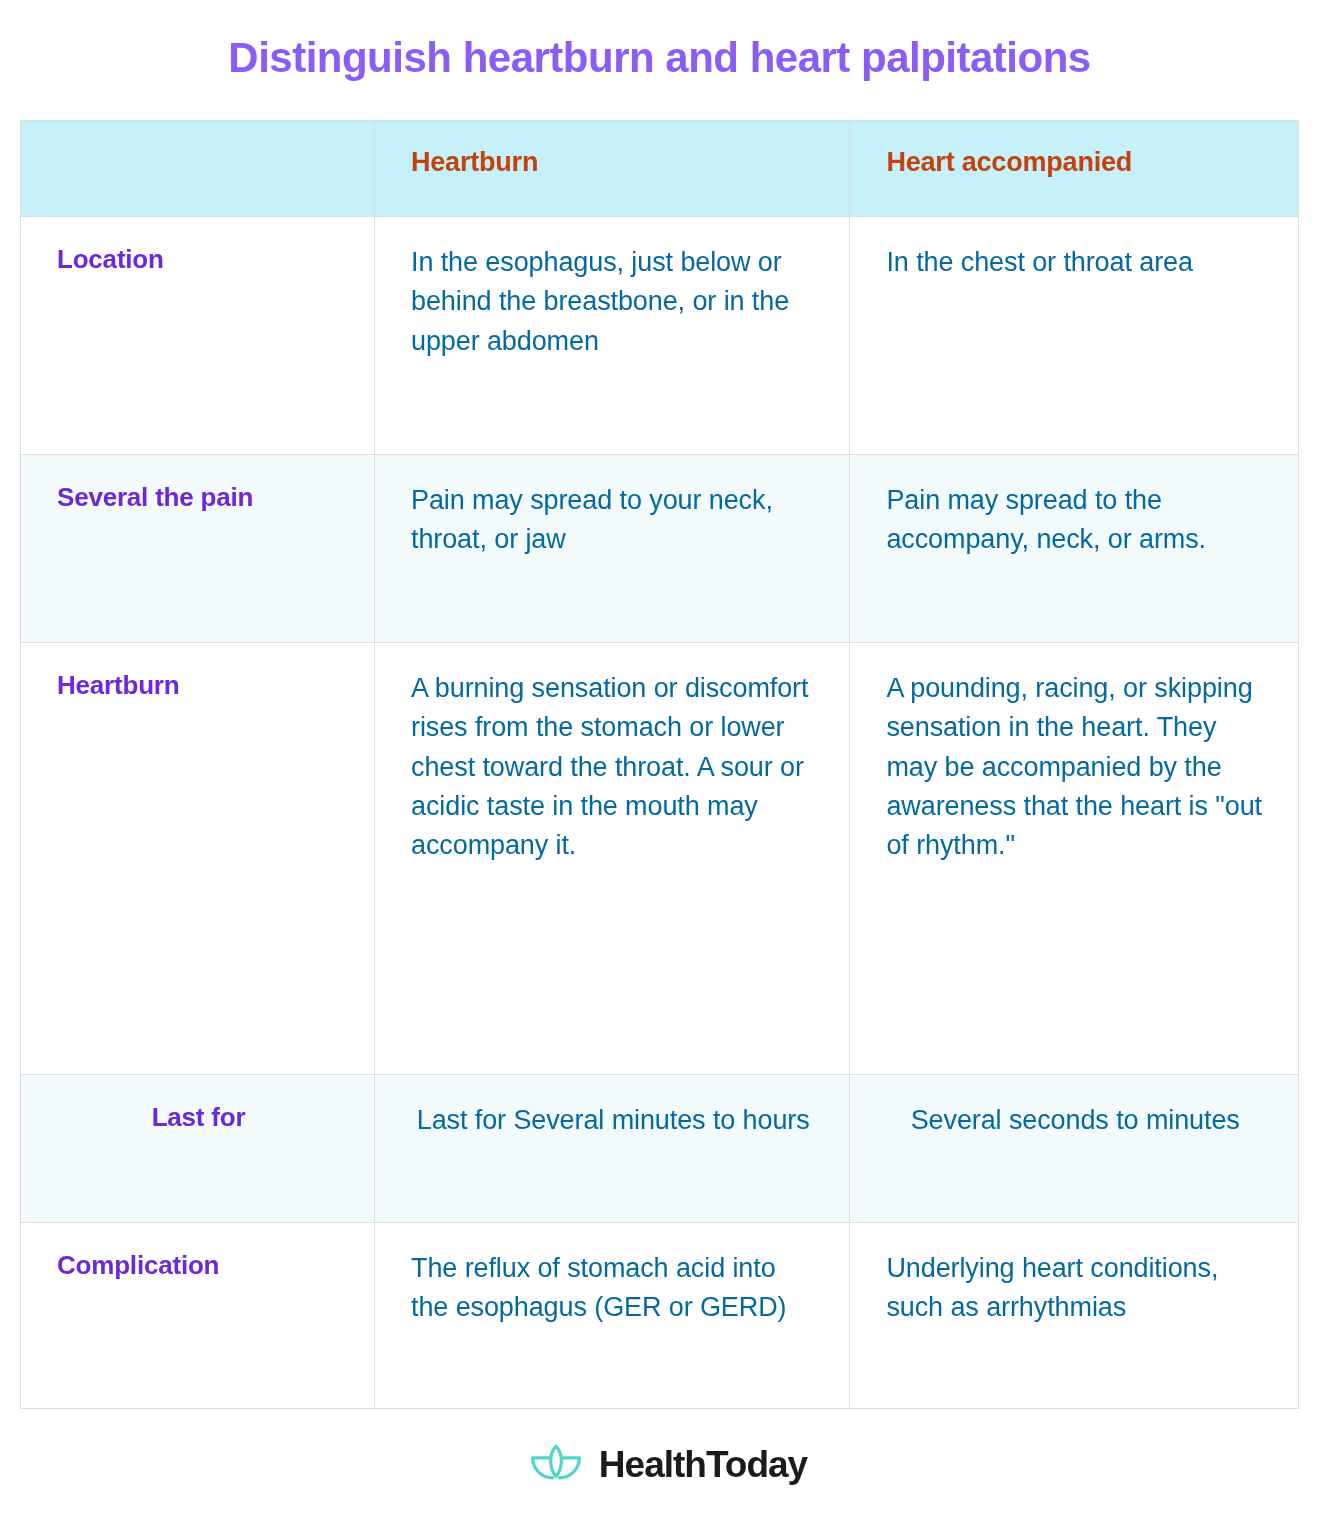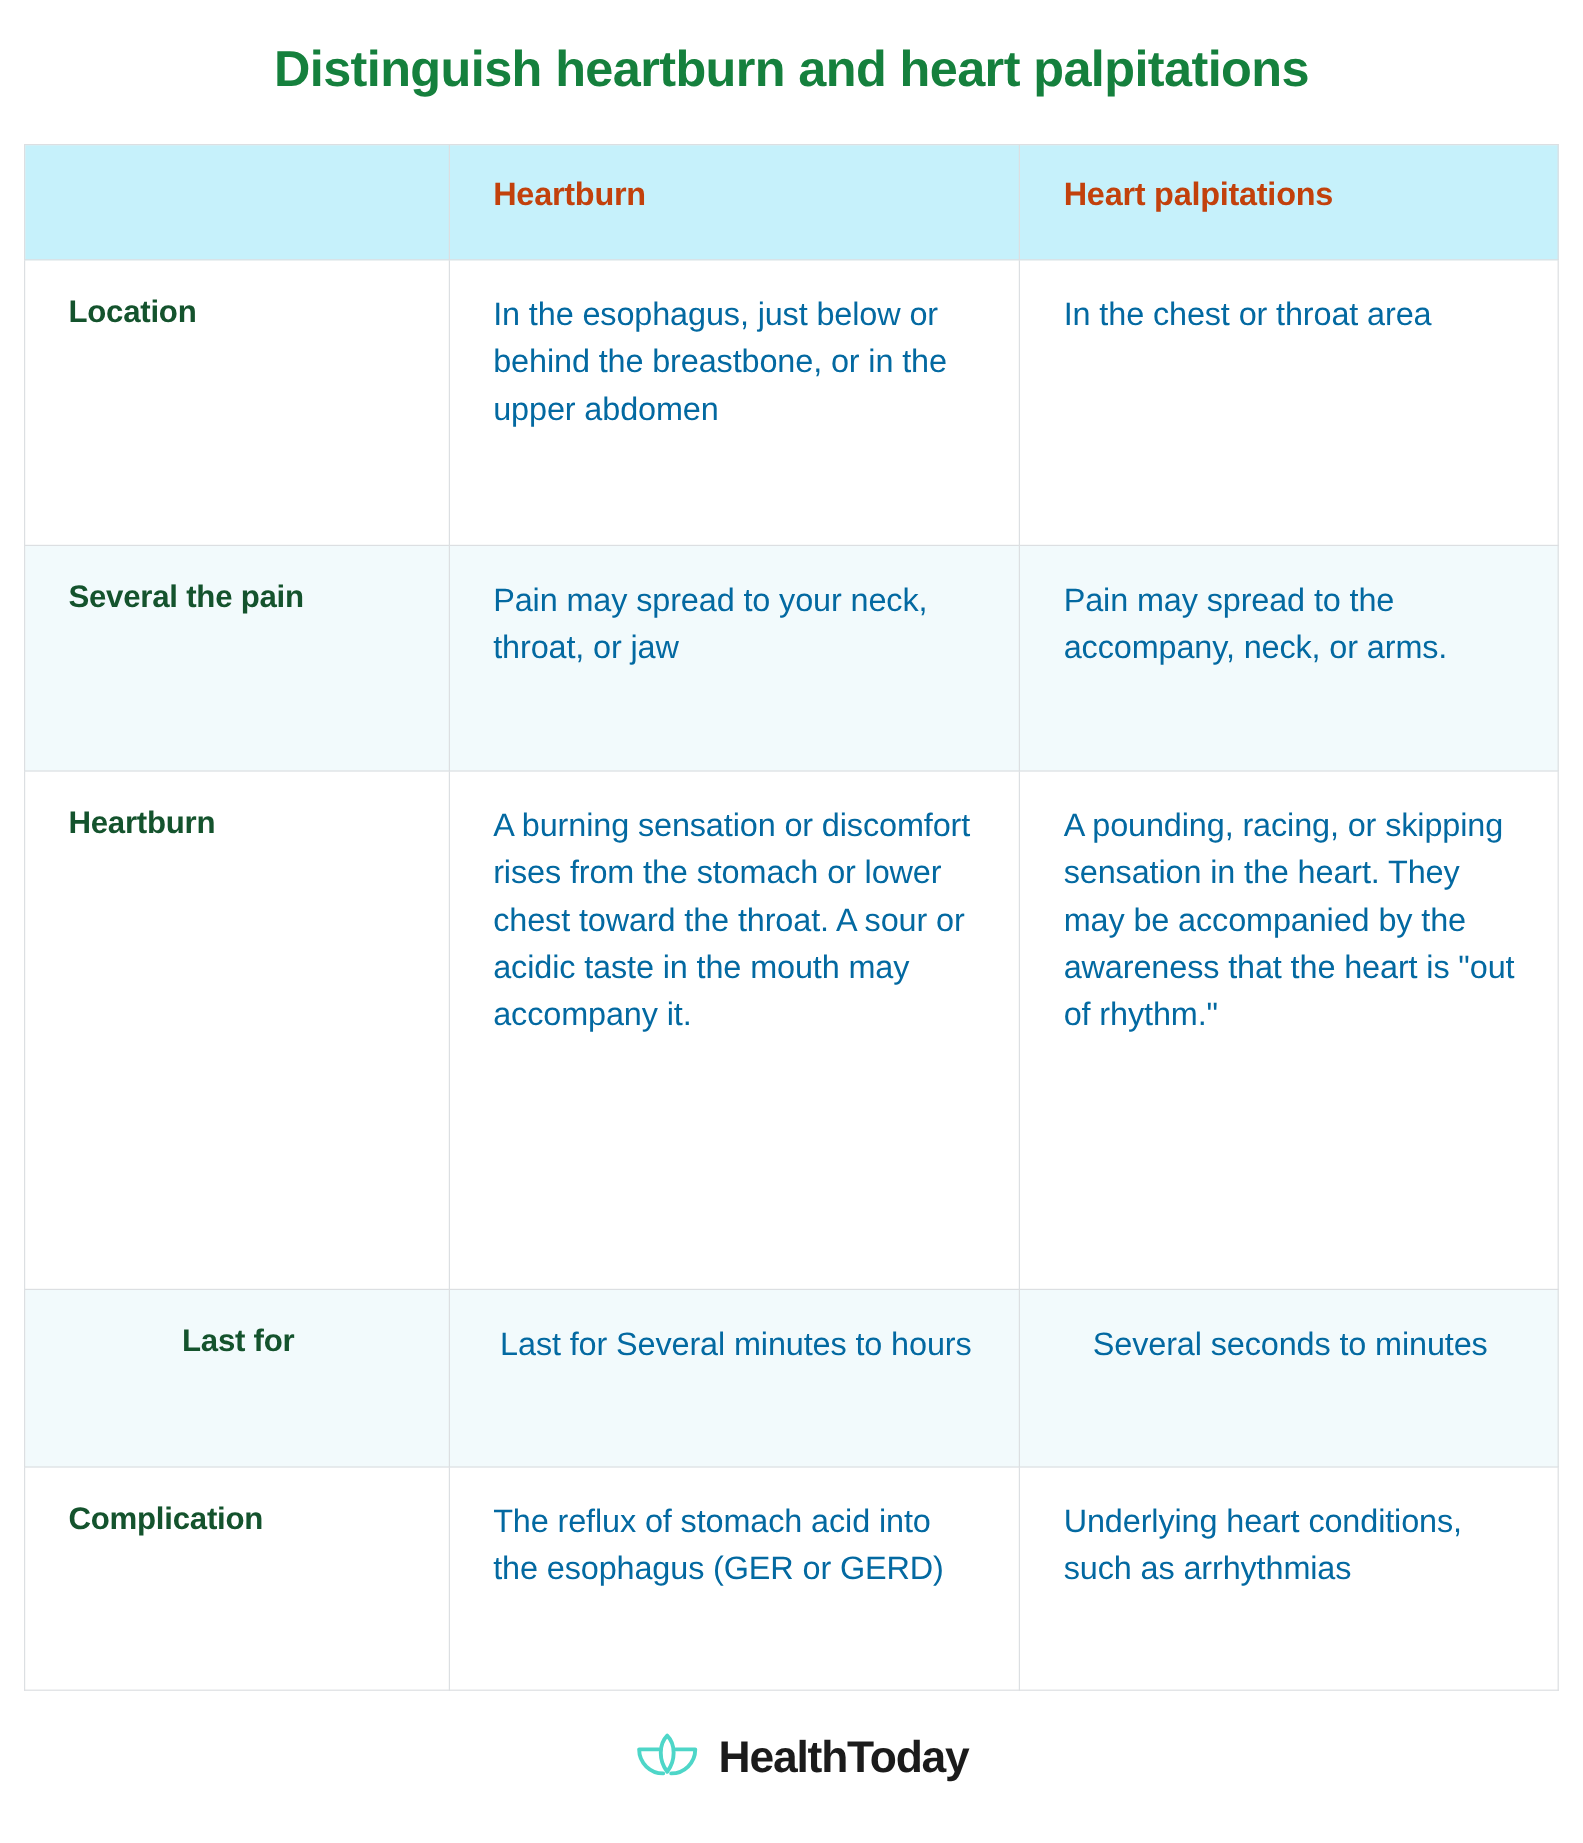--- a/index.html
+++ b/index.html
@@ -22,21 +22,21 @@
     height: 1536px;
     background: #ffffff;
     overflow: hidden;
   }
 
   
   .title {
     text-align: center;
     font-size: 42px;
     font-weight: bold;
-    color: #15803d;
+    color: #8b5cf6;
     letter-spacing: -0.5px;
     padding-top: 34px;
     line-height: 1.15;
   }
 
   
   .table-wrap {
     margin: 38px 20px 0 20px;
     width: 1279px;
   }
@@ -73,21 +73,21 @@
   }
   thead th.blank { padding: 0; }
 
   
   tbody tr.alt td { background: #f2fafc; }
   tbody tr td { background: #ffffff; }
 
   td.label {
     font-size: 26px;
     font-weight: bold;
-    color: #14532d;
+    color: #6d28d9;
     letter-spacing: -0.2px;
     line-height: 1.3;
   }
 
   td.cell {
     font-size: 27px;
     font-weight: normal;
     color: #0369a1;
     line-height: 1.45;
     letter-spacing: -0.1px;
@@ -136,21 +136,21 @@
     <table class="compare">
       <colgroup>
         <col class="c-label">
         <col class="c-a">
         <col class="c-b">
       </colgroup>
       <thead>
         <tr>
           <th class="blank"></th>
           <th>Heartburn</th>
-          <th>Heart palpitations</th>
+          <th>Heart accompanied</th>
         </tr>
       </thead>
       <tbody>
 
         <tr class="r-location">
           <td class="label">Location</td>
           <td class="cell">In the esophagus, just below or behind the breastbone, or in the upper abdomen</td>
           <td class="cell">In the chest or throat area</td>
         </tr>
 

